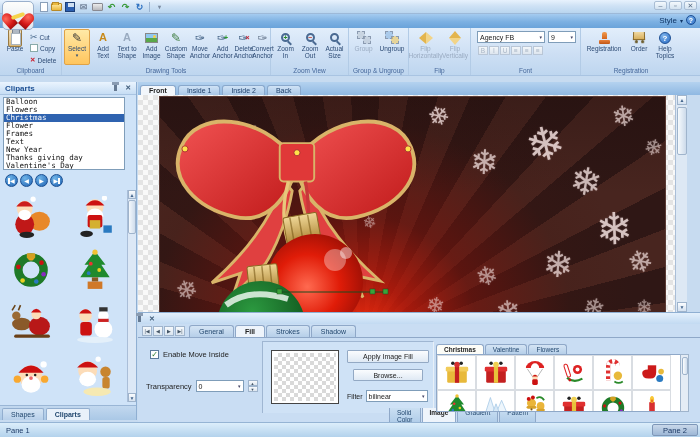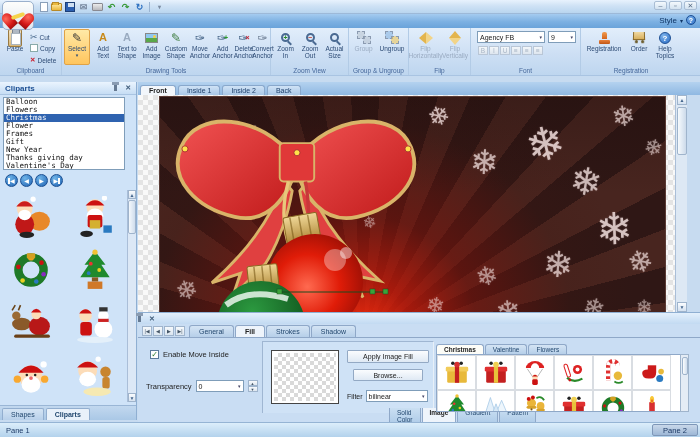--- a/index.html
+++ b/index.html
@@ -434,21 +434,21 @@
       <span class="lp-title">Cliparts</span>
       <span class="pinicon"></span>
       <span class="xicon">✕</span>
     </div>
     <div class="catlist" id="cat-list">
         <div class="cat">Balloon</div>
         <div class="cat">Flowers</div>
         <div class="cat sel">Christmas</div>
         <div class="cat">Flower</div>
         <div class="cat">Frames</div>
-        <div class="cat">Gift</div>
+        <div class="cat">Text</div>
         <div class="cat">New Year</div>
         <div class="cat">Thanks giving day</div>
         <div class="cat">Valentine's Day</div>
       </div>
     <div class="navrow">
       <span class="navbtn">
           <i class="bar"></i>
           <span>◀</span>
         </span>
       <span class="navbtn">

